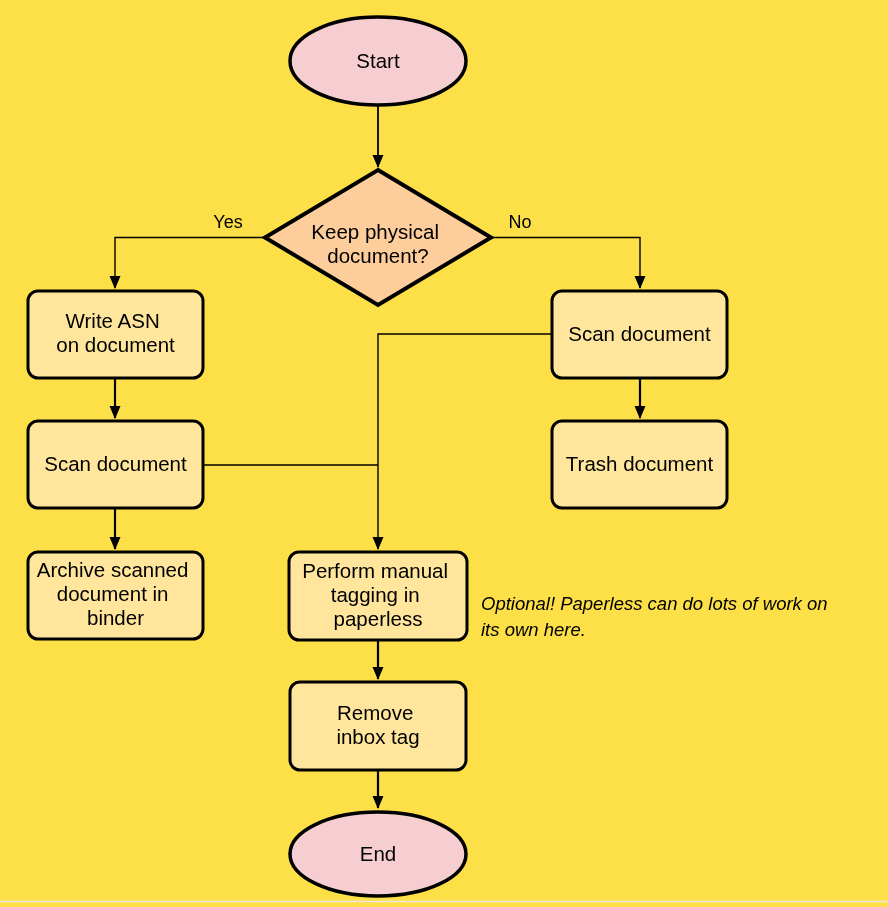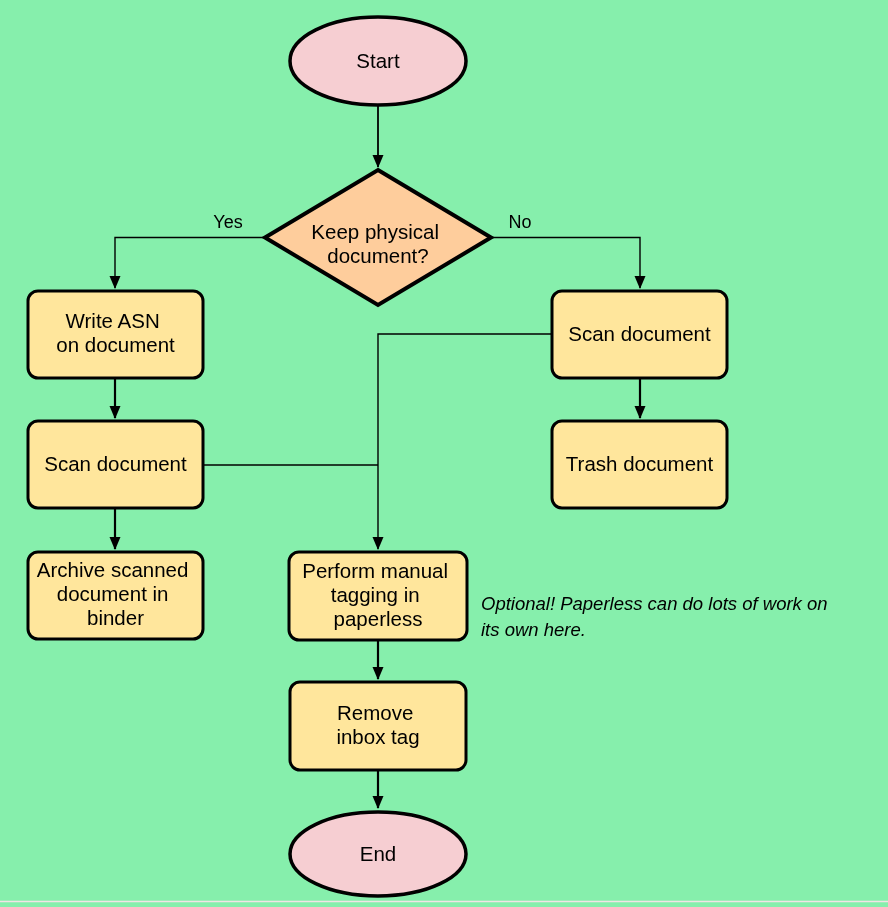--- a/index.html
+++ b/index.html
@@ -1,20 +1,20 @@
 <!DOCTYPE html>
 <html><head>
 <meta charset="utf-8">
 <style>
   html, body { margin: 0; padding: 0; background: #ffffff; }
   .canvas {
     position: relative;
     width: 888px;
     height: 907px;
-    background: #86efac;
+    background: #fde047;
     overflow: hidden;
   }
   svg { display: block; }
   
   .shape { stroke: #000000; }
   .box { stroke-width: 3; }
   .diamond { stroke-width: 4; }
   .terminal { stroke-width: 3.5; }
   
   .edge { fill: none; stroke: #000000; }

